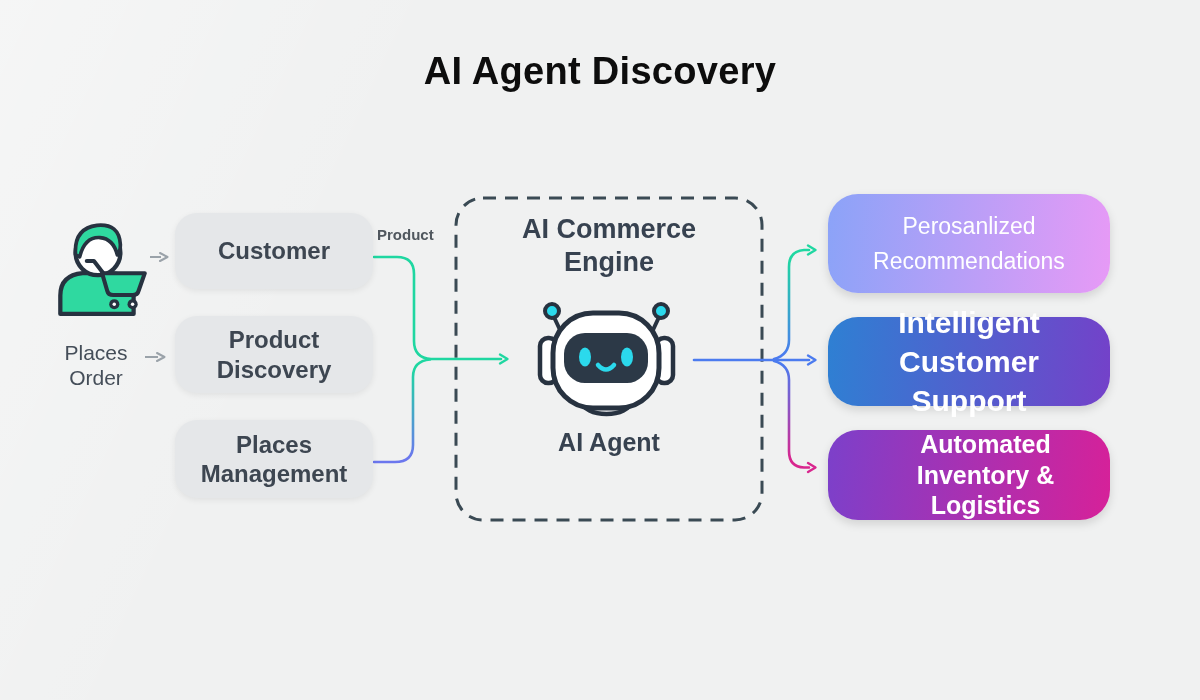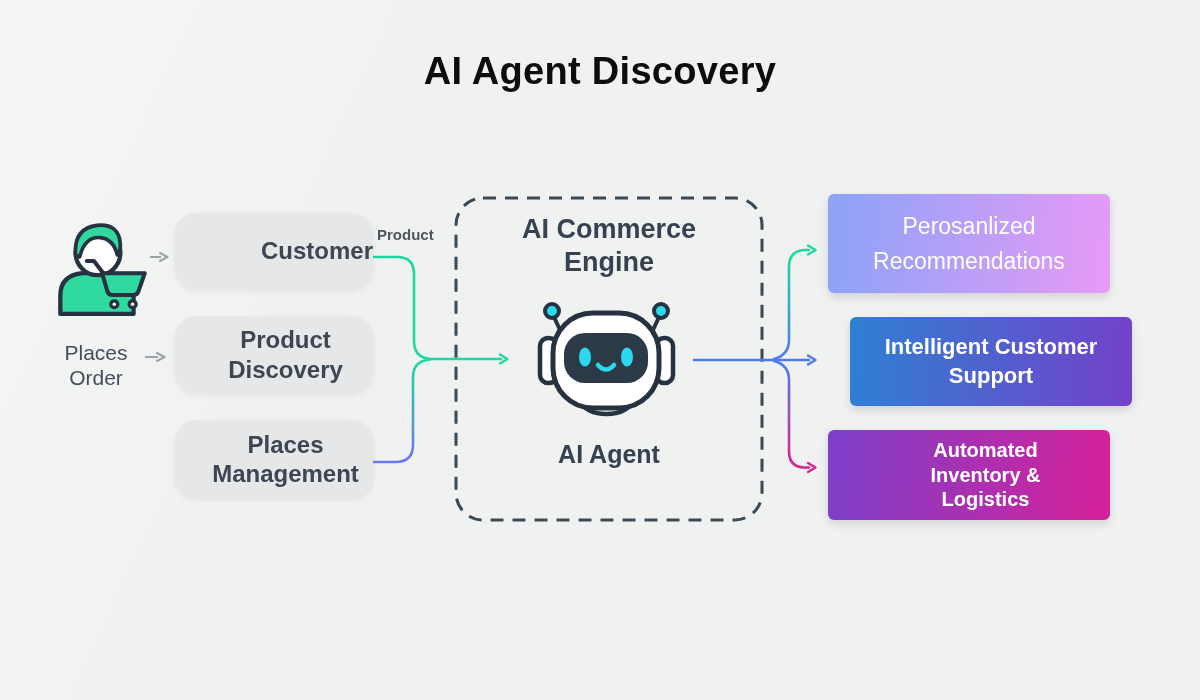--- a/index.html
+++ b/index.html
@@ -35,21 +35,21 @@
   
   .gbox {
     position: absolute;
     left: 175px;
     width: 198px;
     background: #e5e7e9;
     border-radius: 22px;
     box-shadow: 0 2px 6px rgba(0,0,0,0.07);
     display: flex;
     align-items: center;
-    justify-content: flex-end;
+    justify-content: center;
     text-align: center;
     font-size: 24px;
     font-weight: 700;
     color: #3d4651;
     line-height: 1.22;
   }
   .gbox .inner { max-width: 175px; }
   .gbox.b1 { top: 213px; height: 76px; }
   .gbox.b2 { top: 316px; height: 77px; }
   .gbox.b3 { top: 420px; height: 78px; }
@@ -76,47 +76,47 @@
     position: absolute;
     left: 499px; top: 213px; width: 220px;
     text-align: center;
     font-size: 27px;
     font-weight: 700;
     color: #374250;
     line-height: 1.22;
   }
   .agent-label {
     position: absolute;
-    left: 529px; top: 440px; width: 160px;
+    left: 529px; top: 428px; width: 160px;
     text-align: center;
     font-size: 25px;
     font-weight: 700;
     color: #374250;
   }
   .person-svg { position: absolute; left: 48px; top: 206px; }
   .robot-svg { position: absolute; left: 536px; top: 301px; }
 
   
   .obox {
     position: absolute;
     left: 828px;
     width: 282px;
-    border-radius: 6px;
+    border-radius: 30px;
     box-shadow: 0 4px 10px rgba(0,0,0,0.13);
     display: flex;
     align-items: center;
     justify-content: center;
     text-align: center;
     color: #ffffff;
   }
   .obox.o1 { top: 194px; height: 99px; font-size: 23px; line-height: 1.5; }
   .obox.o1 .inner { max-width: 250px; }
-  .obox.o2 { top: 317px; height: 89px; font-size: 22px; line-height: 1.3; margin-left: 22px; }
+  .obox.o2 { top: 317px; height: 89px; font-size: 30px; line-height: 1.3; }
   .obox.o2 .inner { max-width: 245px; }
-  .obox.o3 { top: 430px; height: 90px; font-size: 20px; line-height: 1.22; padding-left: 33px; }
+  .obox.o3 { top: 430px; height: 90px; font-size: 25px; line-height: 1.22; padding-left: 33px; }
   .obox.o3 .inner { max-width: 185px; }
 </style>
 </head>
 <body>
 
 <div class="canvas">
 
   <div class="page-title">AI Agent Discovery</div>
 
   <svg class="overlay" viewBox="0 0 1200 700">

